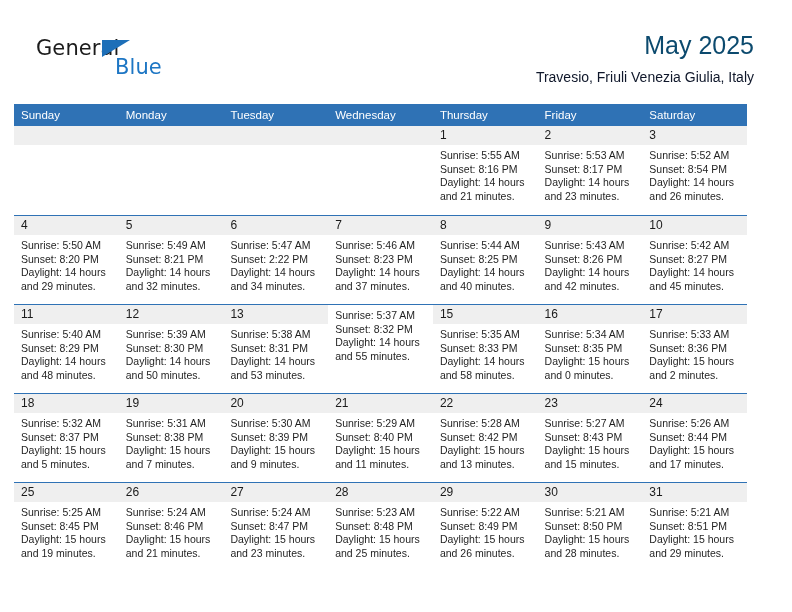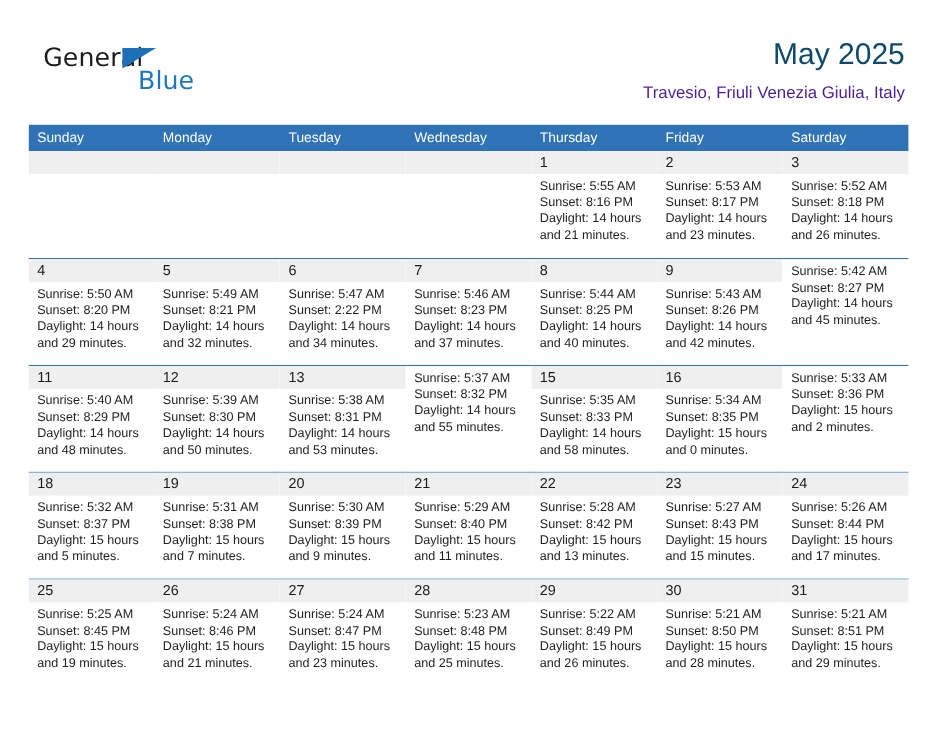--- a/index.html
+++ b/index.html
@@ -77,29 +77,29 @@
     font-size: 25px;
     font-weight: 400;
     color: #0c4a6e;
     line-height: 30px;
     white-space: nowrap;
   }
   .cal-subtitle {
     margin-top: 8px;
     font-size: 14px;
     font-weight: 400;
-    color: #4c1d95;
+    color: #0f172a;
     line-height: 18px;
     white-space: nowrap;
   }
 
   
   .calendar {
     position: absolute;
-    left: 24px;
+    left: 14px;
     top: 104px;
     width: 733px;
   }
   .dow-row {
     display: flex;
     background: #2f72b5;
     height: 22px;
   }
   .dow-cell {
     flex: 1 1 0;
@@ -225,21 +225,21 @@
               <div class="day-line">Daylight: 14 hours</div>
               <div class="day-line">and 23 minutes.</div>
             </div>
           </div>
           <div class="day-cell">
             <div class="day-band">
               <div class="day-num">3</div>
             </div>
             <div class="day-body">
               <div class="day-line">Sunrise: 5:52 AM</div>
-              <div class="day-line">Sunset: 8:18 PM</div>
+              <div class="day-line">Sunset: 8:54 PM</div>
               <div class="day-line">Daylight: 14 hours</div>
               <div class="day-line">and 26 minutes.</div>
             </div>
           </div>
         </div>
         <div class="week-row">
           <div class="day-cell">
             <div class="day-band">
               <div class="day-num">4</div>
             </div>
@@ -299,20 +299,23 @@
               <div class="day-num">9</div>
             </div>
             <div class="day-body">
               <div class="day-line">Sunrise: 5:43 AM</div>
               <div class="day-line">Sunset: 8:26 PM</div>
               <div class="day-line">Daylight: 14 hours</div>
               <div class="day-line">and 42 minutes.</div>
             </div>
           </div>
           <div class="day-cell">
+            <div class="day-band">
+              <div class="day-num">10</div>
+            </div>
             <div class="day-body">
               <div class="day-line">Sunrise: 5:42 AM</div>
               <div class="day-line">Sunset: 8:27 PM</div>
               <div class="day-line">Daylight: 14 hours</div>
               <div class="day-line">and 45 minutes.</div>
             </div>
           </div>
         </div>
         <div class="week-row">
           <div class="day-cell">
@@ -372,20 +375,23 @@
               <div class="day-num">16</div>
             </div>
             <div class="day-body">
               <div class="day-line">Sunrise: 5:34 AM</div>
               <div class="day-line">Sunset: 8:35 PM</div>
               <div class="day-line">Daylight: 15 hours</div>
               <div class="day-line">and 0 minutes.</div>
             </div>
           </div>
           <div class="day-cell">
+            <div class="day-band">
+              <div class="day-num">17</div>
+            </div>
             <div class="day-body">
               <div class="day-line">Sunrise: 5:33 AM</div>
               <div class="day-line">Sunset: 8:36 PM</div>
               <div class="day-line">Daylight: 15 hours</div>
               <div class="day-line">and 2 minutes.</div>
             </div>
           </div>
         </div>
         <div class="week-row">
           <div class="day-cell">

